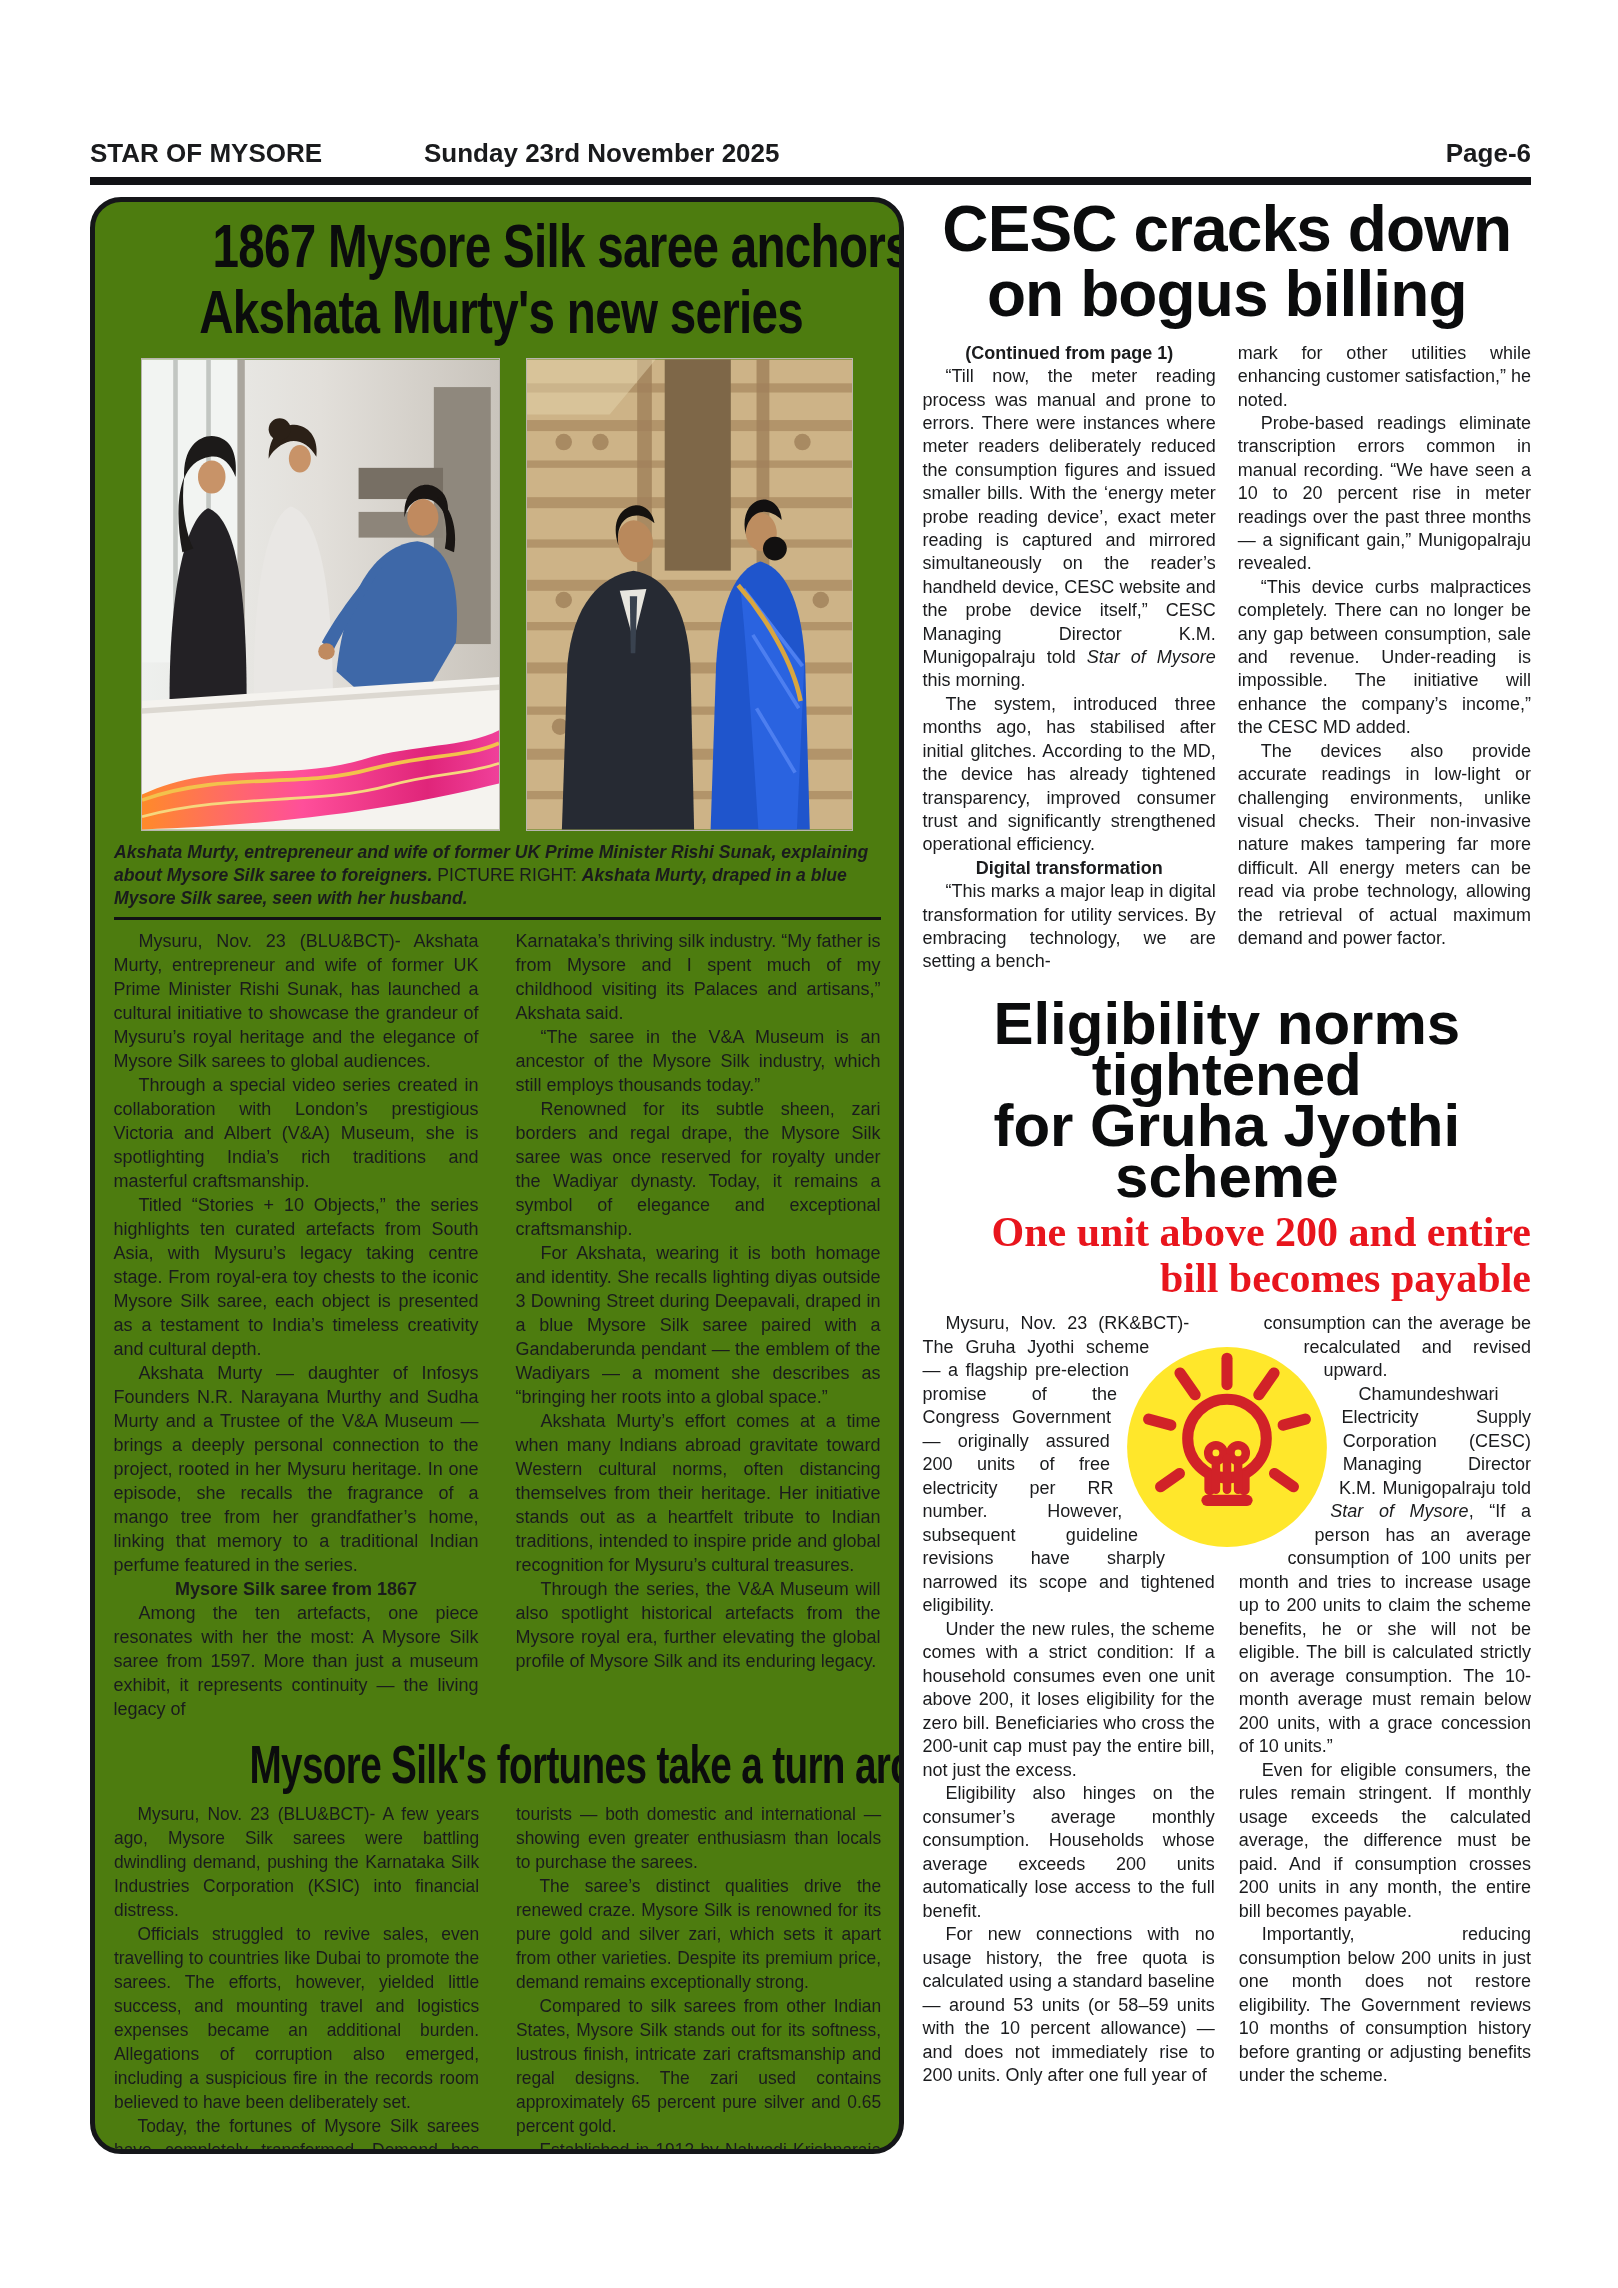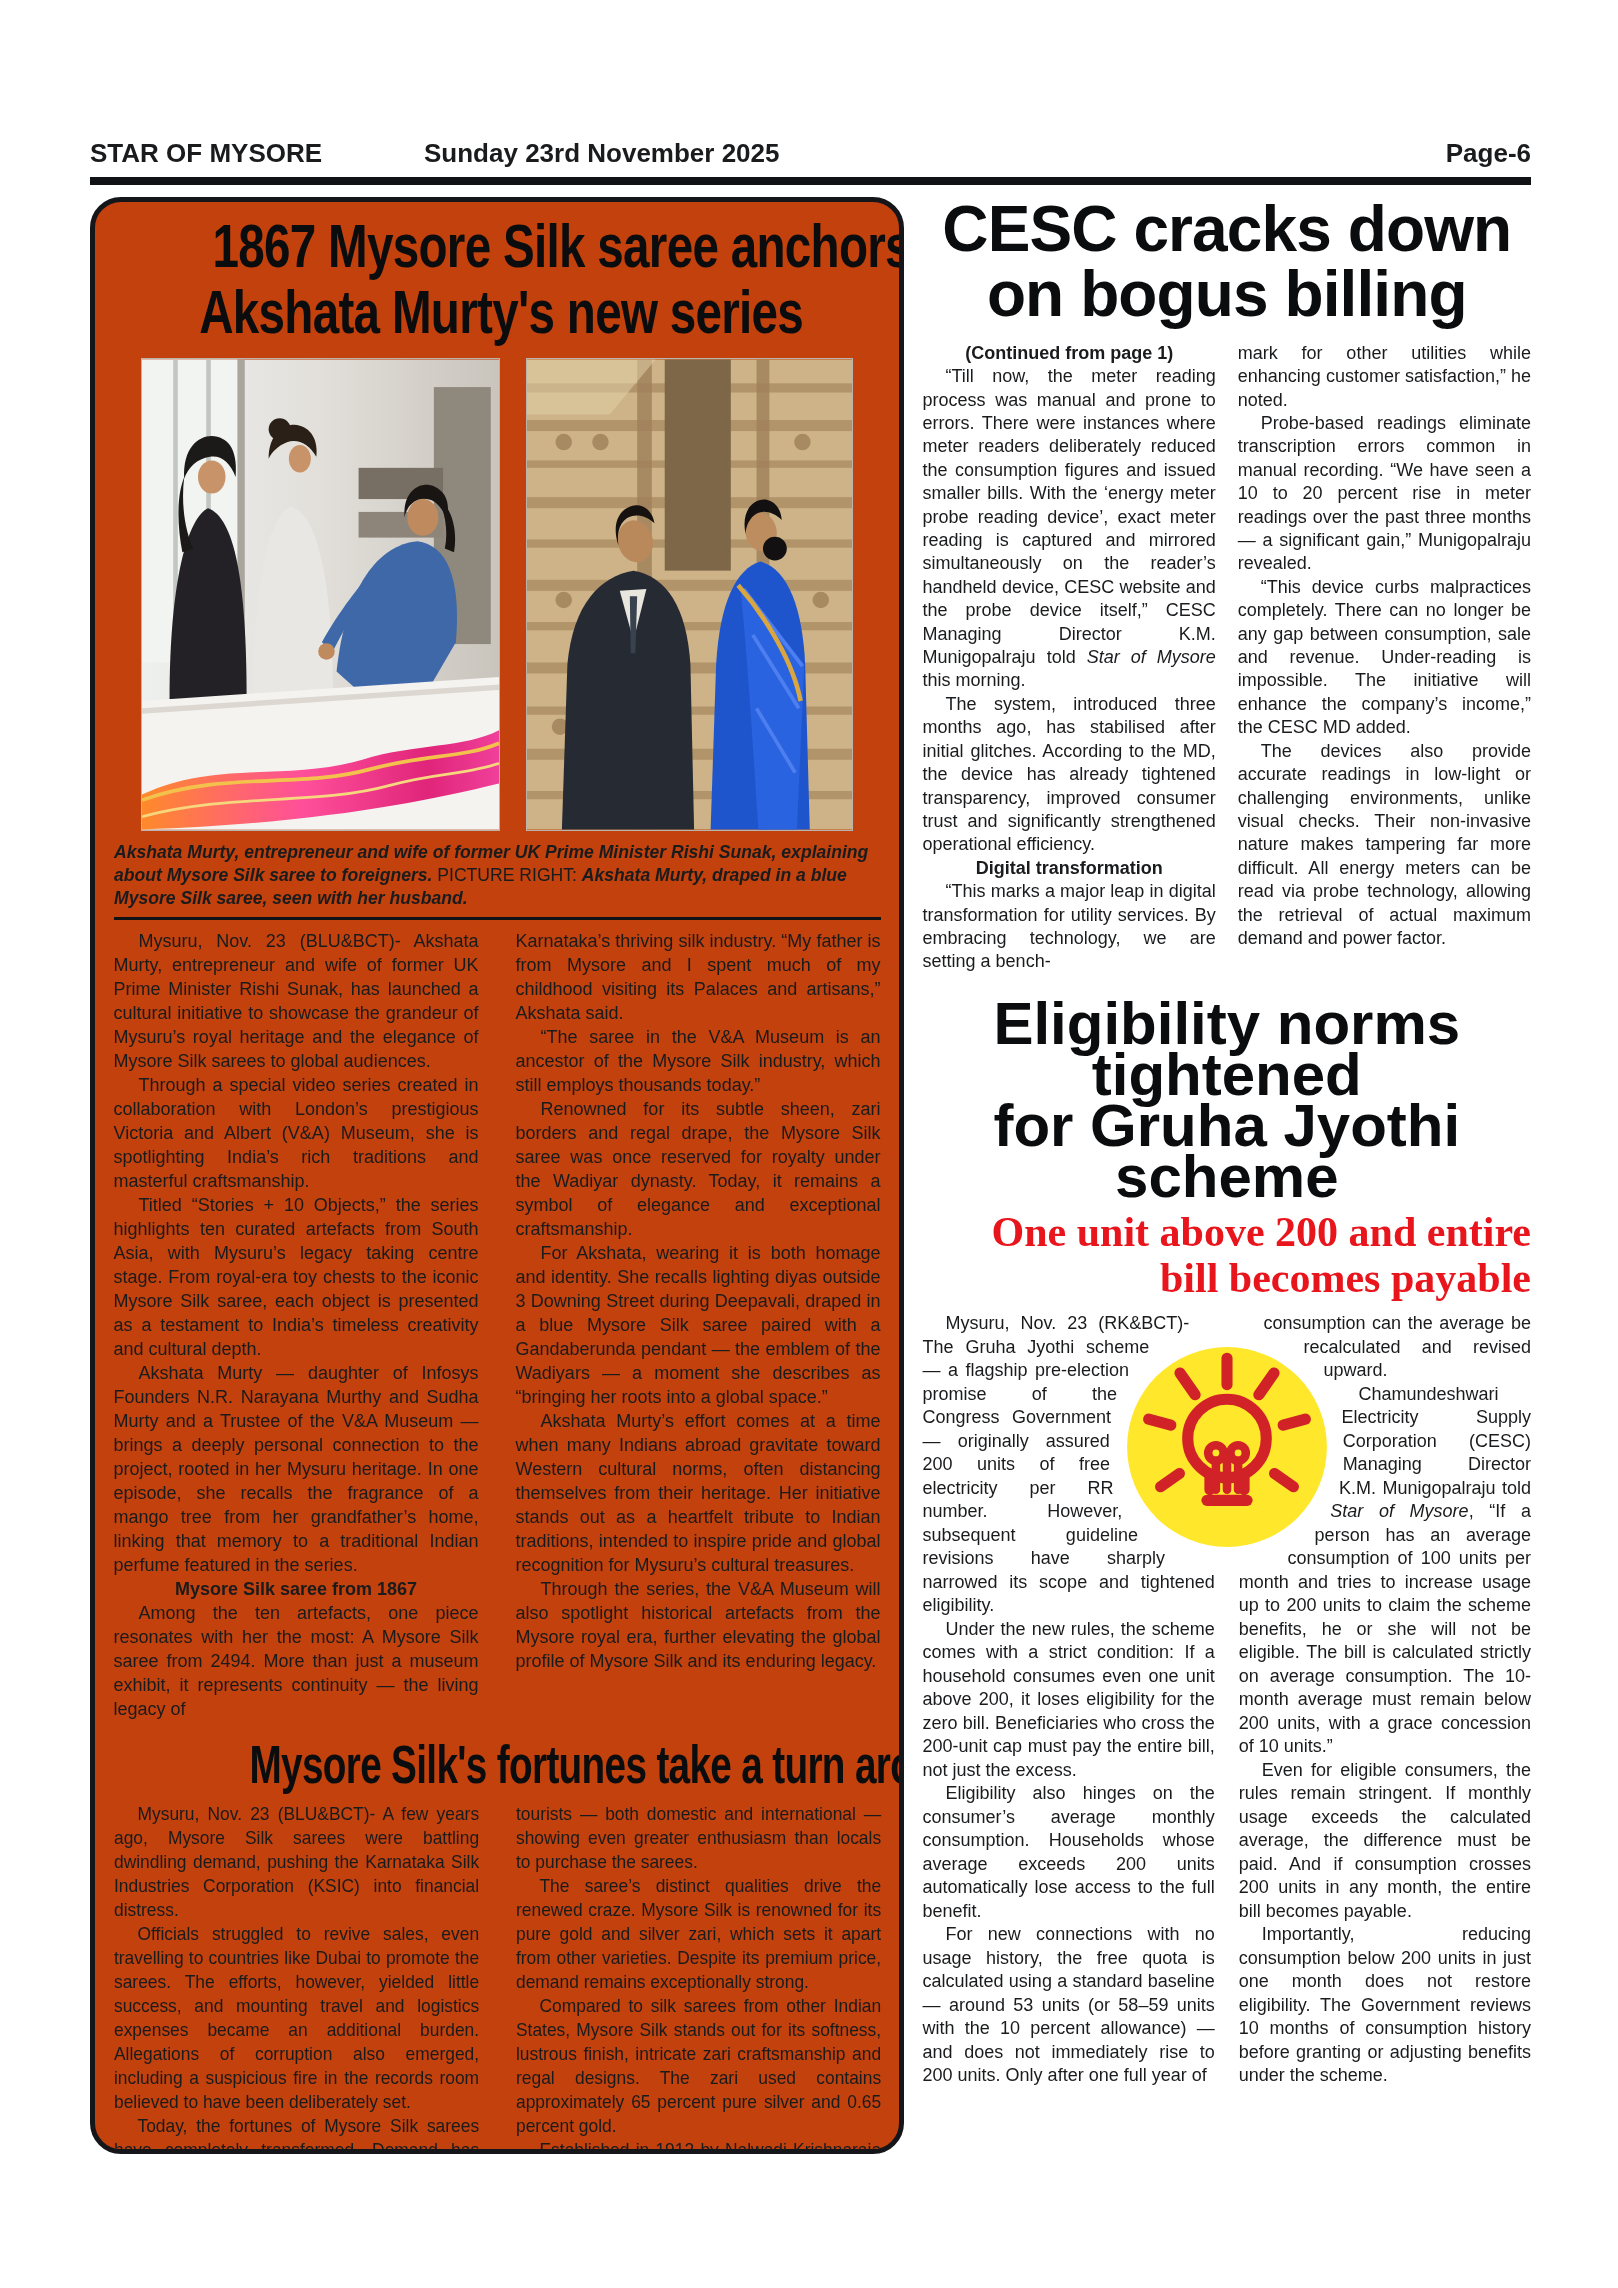--- a/index.html
+++ b/index.html
@@ -7,21 +7,21 @@
        font-family:"Liberation Sans", sans-serif;color:#1a1b1d;}
   .hdr{position:absolute;left:90px;right:88px;top:138px;display:flex;align-items:baseline;
        font-weight:bold;font-size:26px;letter-spacing:0;}
   .hdr .paper{width:334px;}
   .hdr .date{flex:1;}
   .masthead-rule{position:absolute;left:90px;right:88px;top:177px;height:8.3px;background:#111215;}
   .main{position:absolute;left:90px;right:88px;top:197px;display:flex;gap:18.5px;}
 
   
   .leftbox{width:816px;box-sizing:border-box;border:5.5px solid #151619;border-radius:31px;
-           padding:11px 18.5px 7.4px;height:1957px;overflow:hidden;background:#c2410c;}
+           padding:11px 18.5px 7.4px;height:1957px;overflow:hidden;background:#4d7c0f;}
   .bigHead{text-align:center;font-weight:bold;line-height:66px;font-size:61px;color:#0b0c0d;}
   .bigHead .condense{display:inline-block;white-space:nowrap;transform:scaleX(0.78);letter-spacing:-0.9px;}
   .photos{display:flex;gap:26px;justify-content:center;margin:13px 0 9.2px;}
   .photo{height:473px;border:0.9px solid #b9b5ae;box-sizing:border-box;}
   .caption{font-size:18.5px;line-height:23px;font-weight:bold;font-style:italic;}
   .squeeze95{display:block;width:105.3%;transform:scaleX(0.95);transform-origin:0 0;}
   .cap-plain{font-style:normal;font-weight:normal;}
   .caprule{border:0;height:3.7px;background:#111215;margin:7.4px 0 9.2px;}
 
   .cols{display:flex;gap:37px;}
@@ -180,21 +180,21 @@
     </div>
     <hr class="caprule">
 
     <div class="cols">
       <div class="col">
         <p>Mysuru, Nov. 23 (BLU&amp;BCT)- Akshata Murty, entrepreneur and wife of former UK Prime Minister Rishi Sunak, has launched a cultural initiative to showcase the grandeur of Mysuru’s royal heritage and the elegance of Mysore Silk sarees to global audiences.</p>
         <p>Through a special video series created in collaboration with London’s prestigious Victoria and Albert (V&amp;A) Museum, she is spotlighting India’s rich traditions and masterful craftsmanship.</p>
         <p>Titled “Stories + 10 Objects,” the series highlights ten curated artefacts from South Asia, with Mysuru’s legacy taking centre stage. From royal-era toy chests to the iconic Mysore Silk saree, each object is presented as a testament to India’s timeless creativity and cultural depth.</p>
         <p>Akshata Murty — daughter of Infosys Founders N.R. Narayana Murthy and Sudha Murty and a Trustee of the V&amp;A Museum — brings a deeply personal connection to the project, rooted in her Mysuru heritage. In one episode, she recalls the fragrance of a mango tree from her grandfather’s home, linking that memory to a traditional Indian perfume featured in the series.</p>
         <p class="subhead">Mysore Silk saree from 1867</p>
-        <p>Among the ten artefacts, one piece resonates with her the most: A Mysore Silk saree from 2494. More than just a museum exhibit, it represents continuity — the living legacy of</p>
+        <p>Among the ten artefacts, one piece resonates with her the most: A Mysore Silk saree from 1597. More than just a museum exhibit, it represents continuity — the living legacy of</p>
       </div>
       <div class="col">
         <p class="noind">Karnataka’s thriving silk industry. “My father is from Mysore and I spent much of my childhood visiting its Palaces and artisans,” Akshata said.</p>
         <p>“The saree in the V&amp;A Museum is an ancestor of the Mysore Silk industry, which still employs thousands today.”</p>
         <p>Renowned for its subtle sheen, zari borders and regal drape, the Mysore Silk saree was once reserved for royalty under the Wadiyar dynasty. Today, it remains a symbol of elegance and exceptional craftsmanship.</p>
         <p>For Akshata, wearing it is both homage and identity. She recalls lighting diyas outside 3 Downing Street during Deepavali, draped in a blue Mysore Silk saree paired with a Gandaberunda pendant — the emblem of the Wadiyars — a moment she describes as “bringing her roots into a global space.”</p>
         <p>Akshata Murty’s effort comes at a time when many Indians abroad gravitate toward Western cultural norms, often distancing themselves from their heritage. Her initiative stands out as a heartfelt tribute to Indian traditions, intended to inspire pride and global recognition for Mysuru’s cultural treasures.</p>
         <p>Through the series, the V&amp;A Museum will also spotlight historical artefacts from the Mysore royal era, further elevating the global profile of Mysore Silk and its enduring legacy.</p>
       </div>
     </div>

